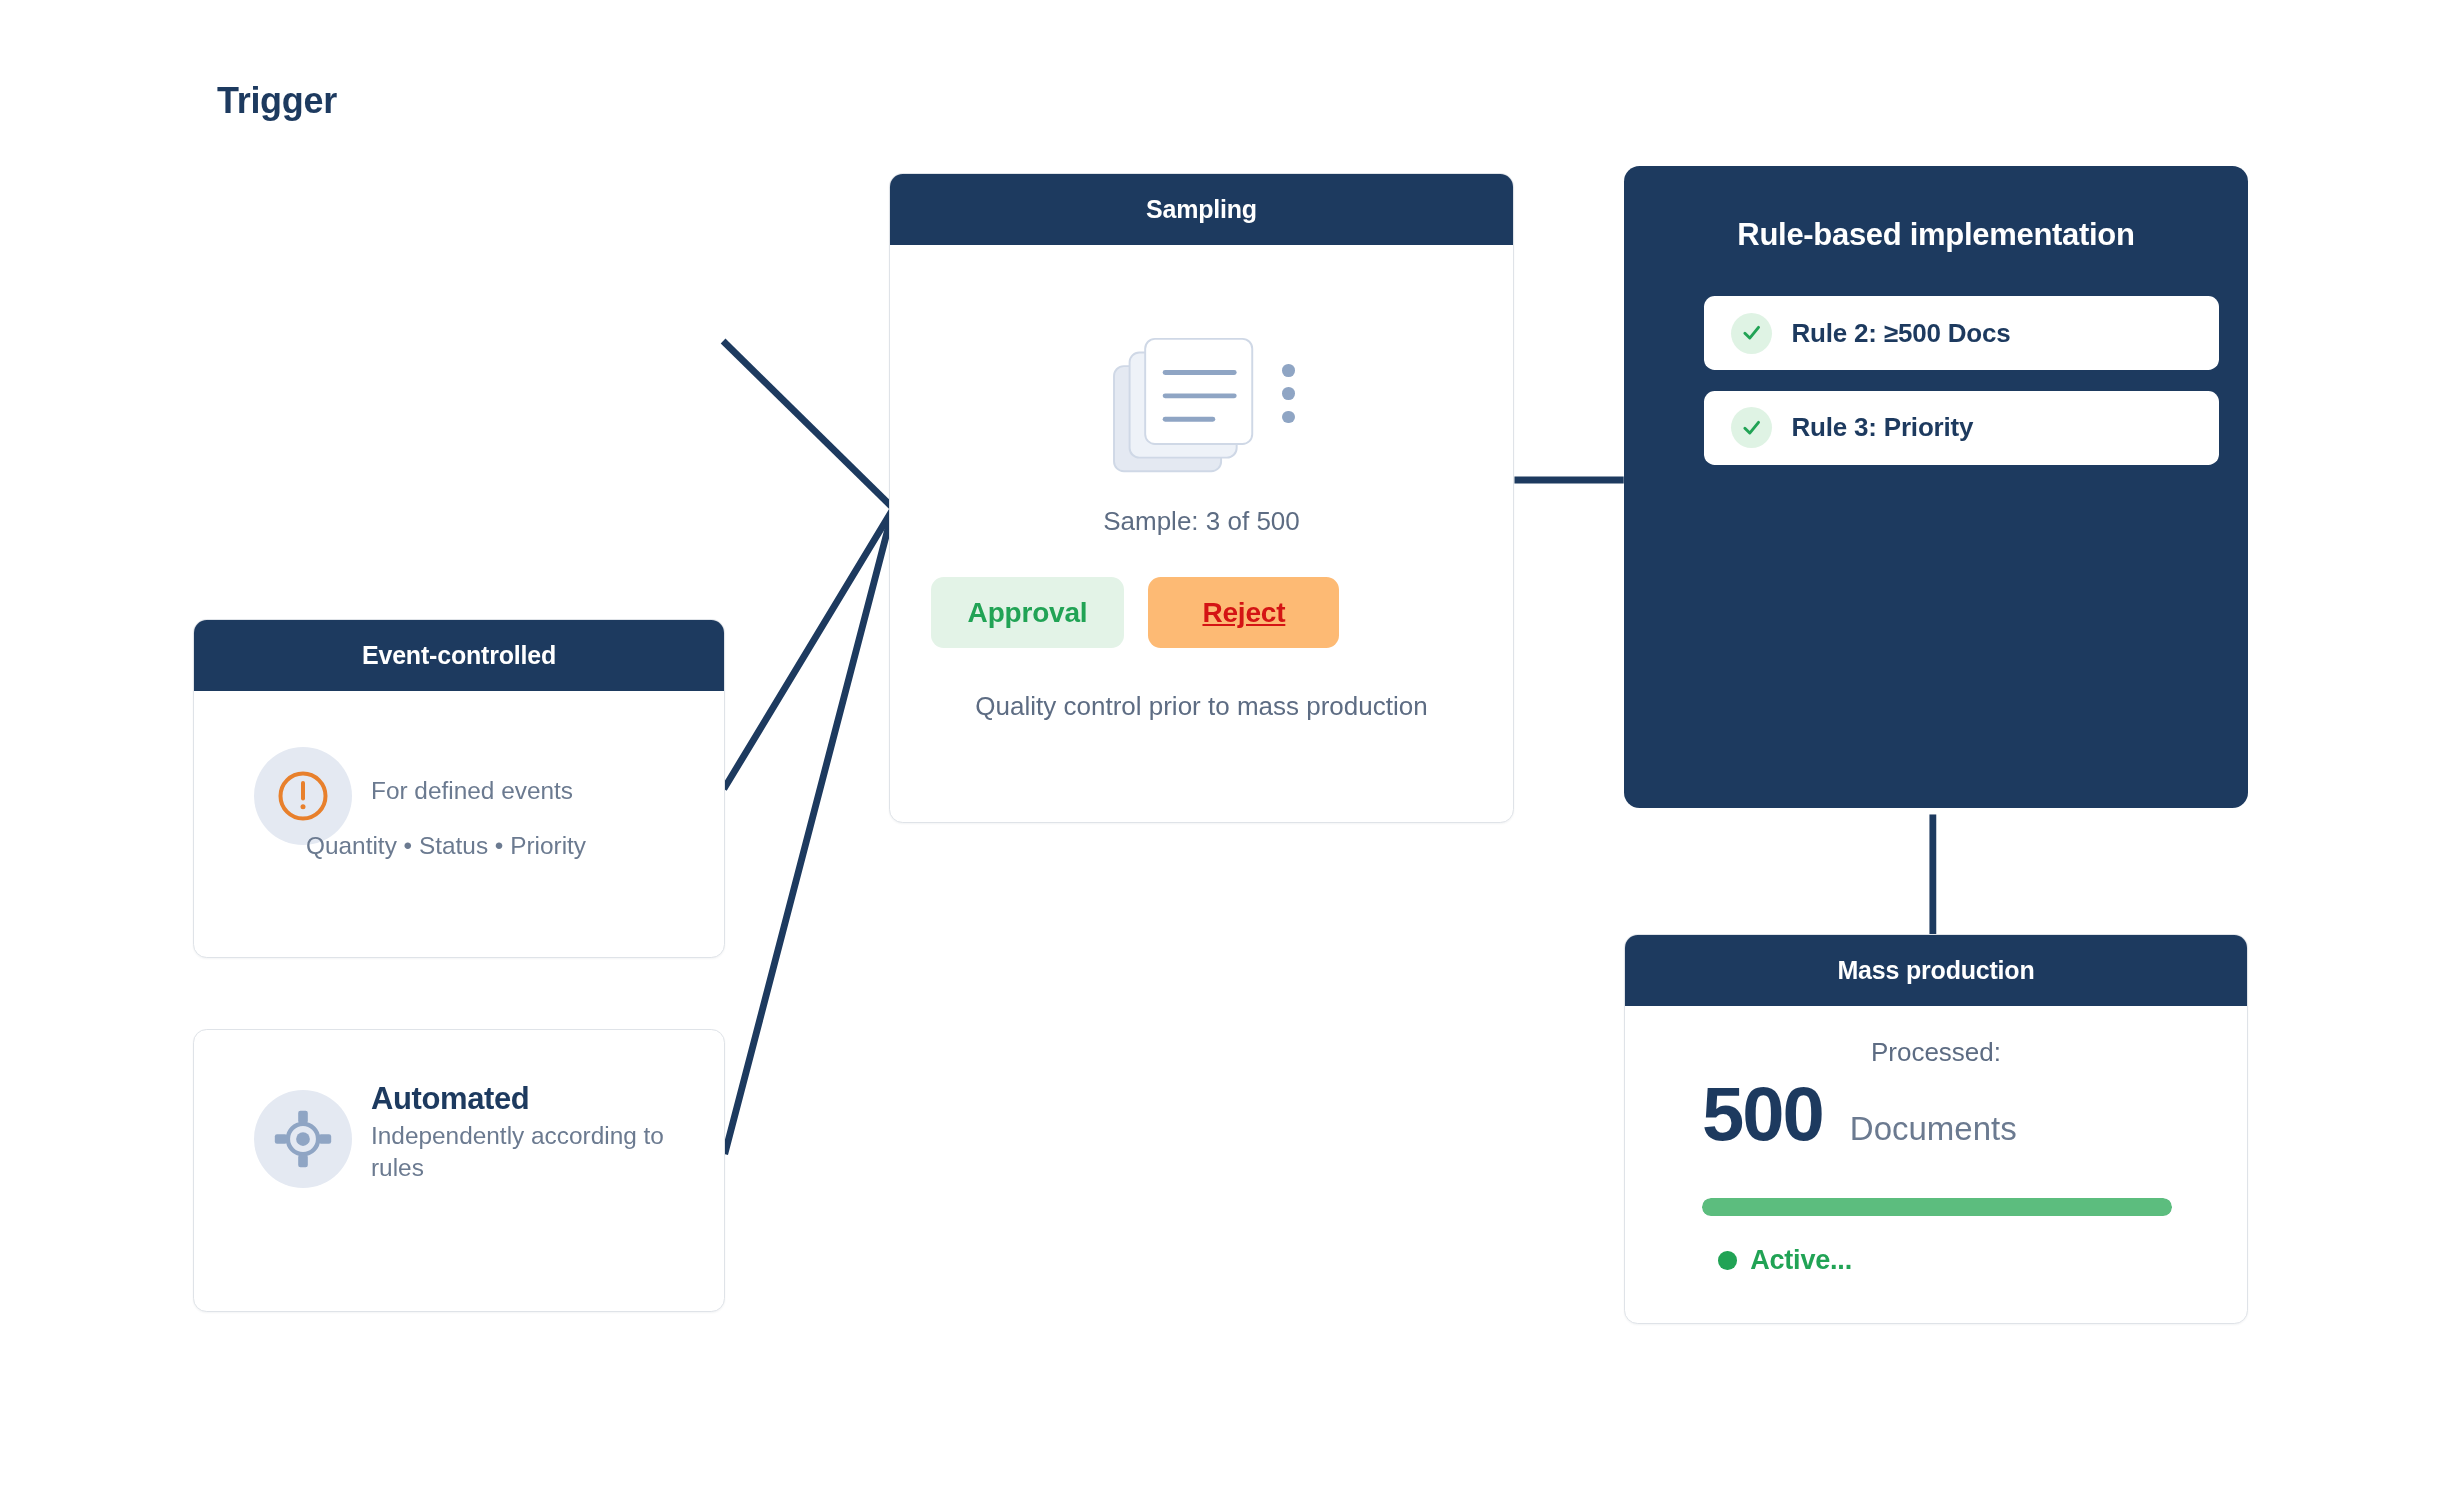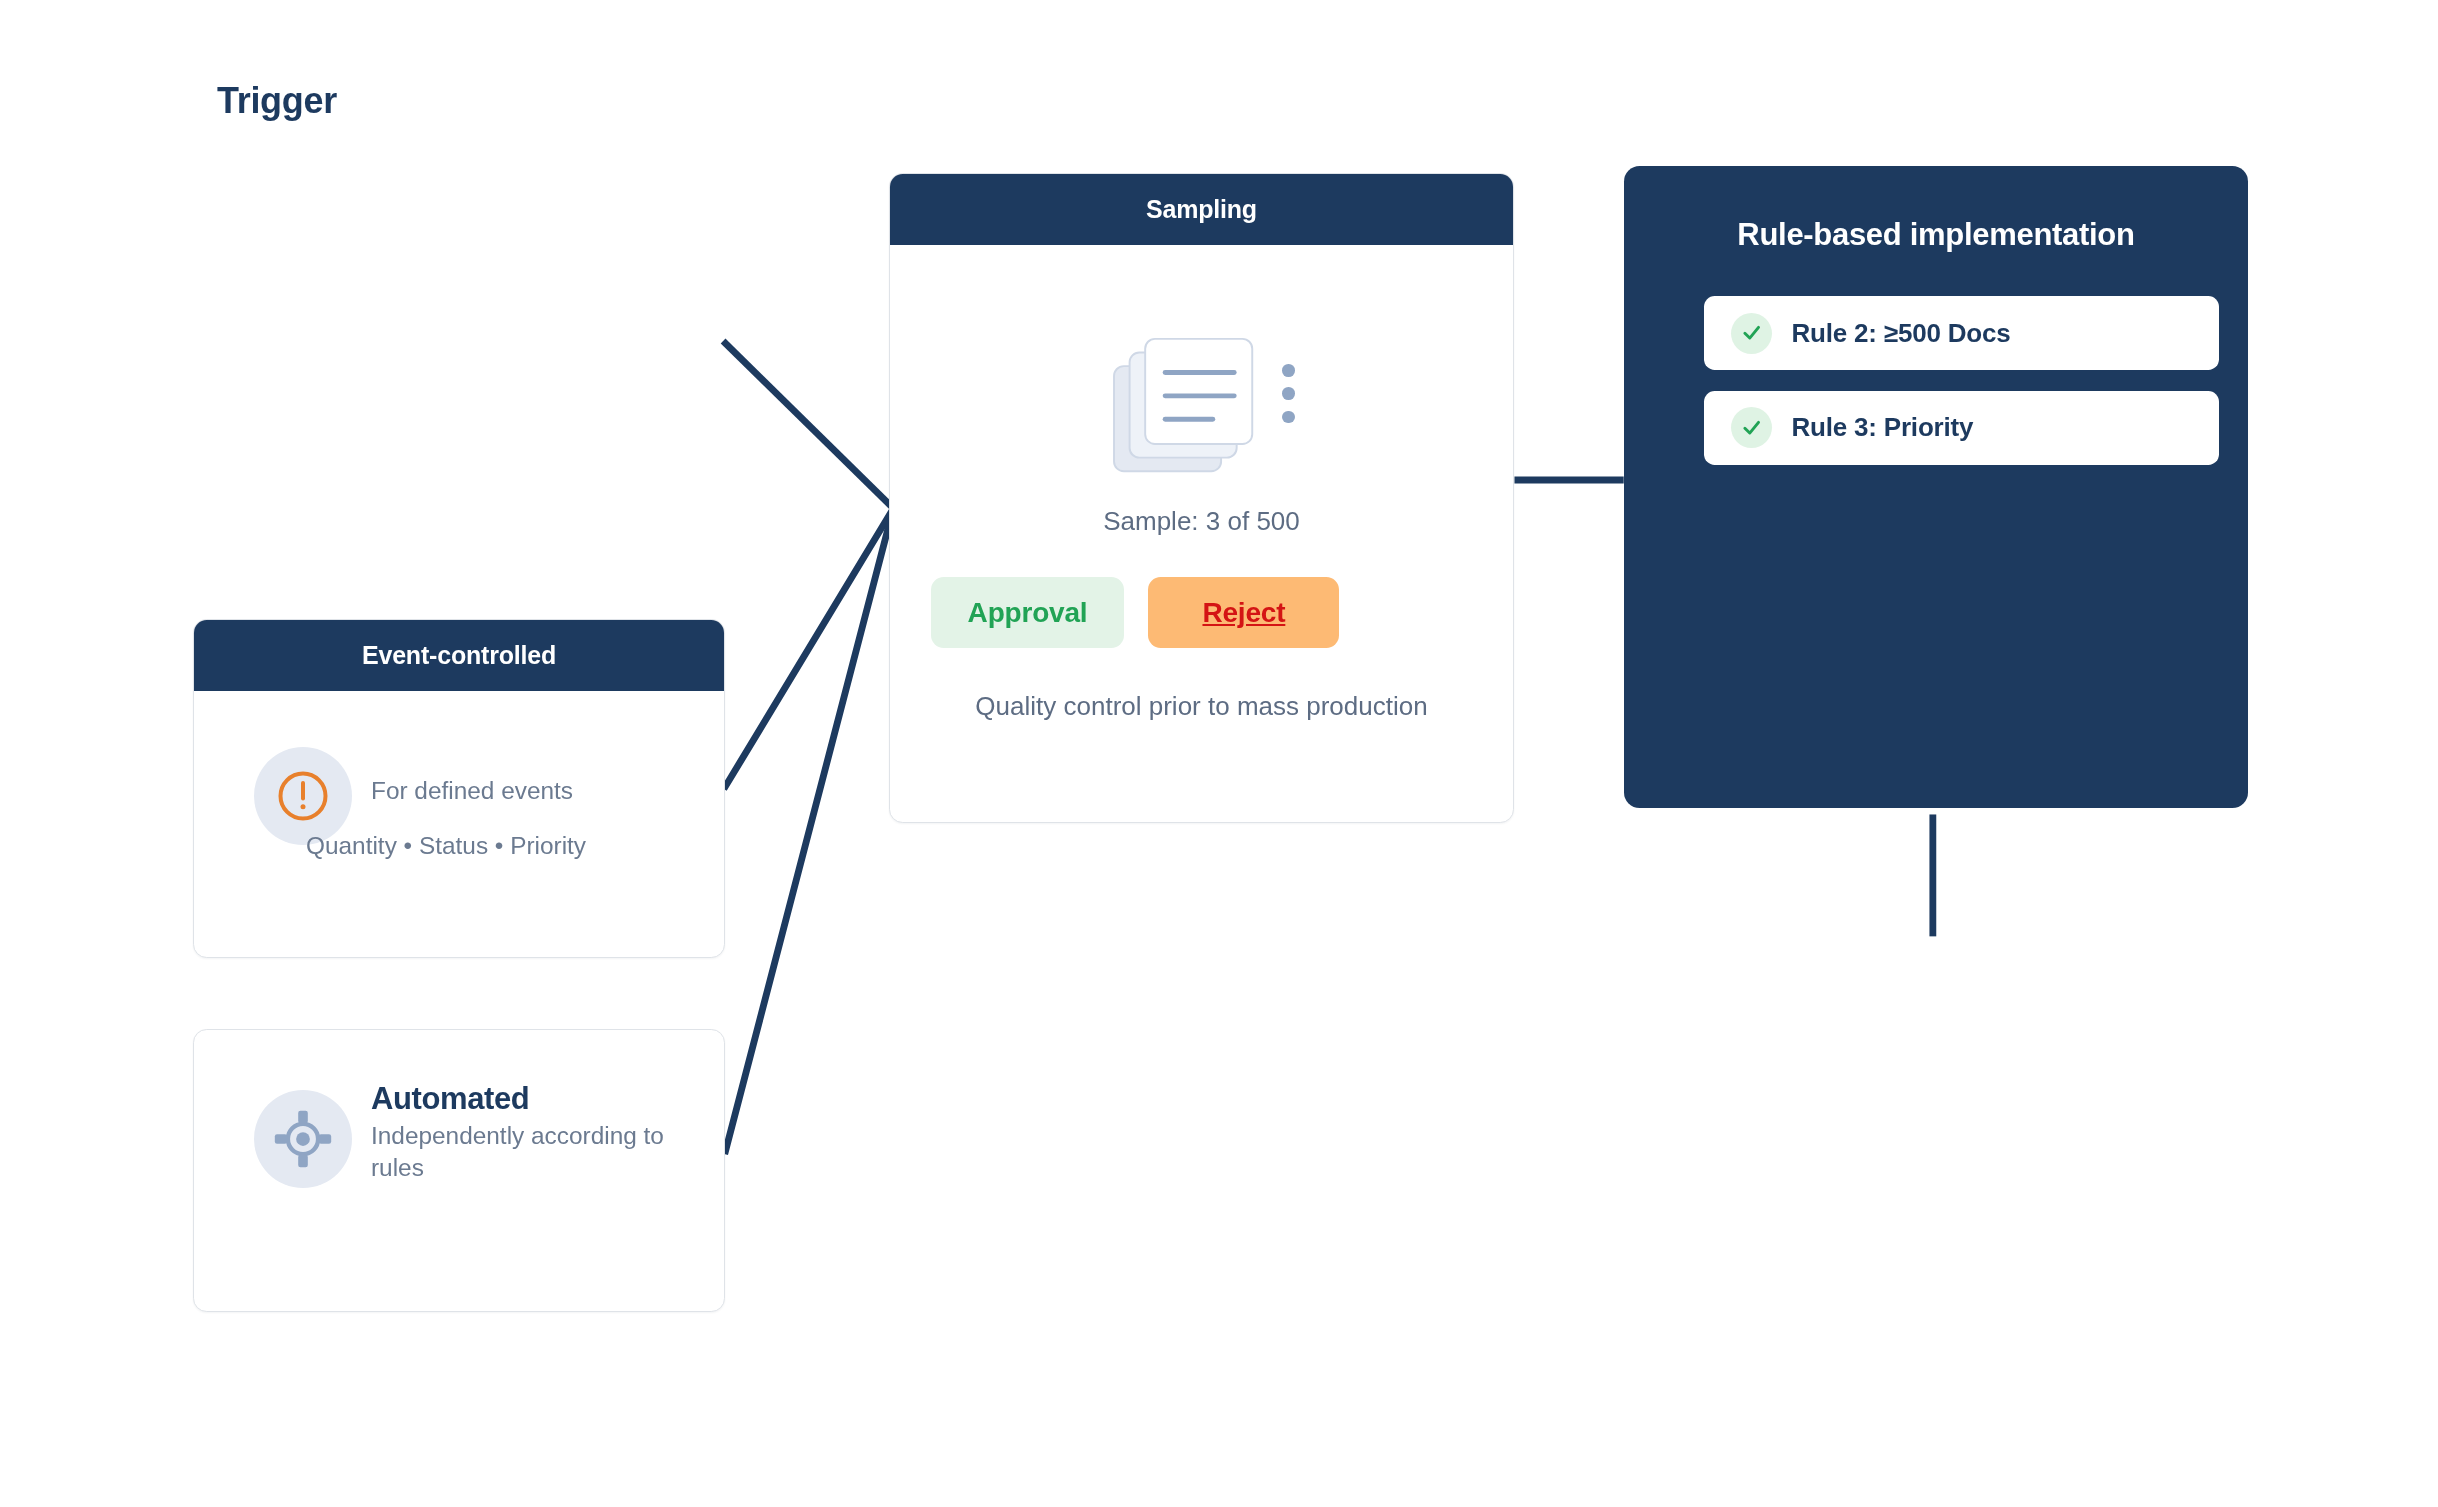--- a/index.html
+++ b/index.html
@@ -446,15 +446,32 @@
           <svg width="23.4" height="23.4" viewBox="0 0 24 24" fill="none">
             <path d="M5 12.5 L10 17.5 L19 6.5" stroke="#21a355" stroke-width="3" stroke-linecap="round" stroke-linejoin="round"></path>
           </svg>
         </span>
         <span class="rule-label">Rule 3: Priority</span>
       </div>
 
     </div>
   </div>
 
+  <div class="card" id="card-mass">
+    <div class="card-header">Mass production</div>
+    <div class="card-body">
+      <div class="processed-label">Processed:</div>
+      <div class="count-row">
+        <span class="count-number">500</span>
+        <span class="count-unit">Documents</span>
+      </div>
+      <div class="progress-track">
+        <div class="progress-fill" id="progress-fill" style="width: 100%;"></div>
+      </div>
+      <div class="status-row">
+        <span class="status-dot"></span>
+        <span class="status-text">Active...</span>
+      </div>
+    </div>
+  </div>
 
 </div>
 
 
 </body></html>

